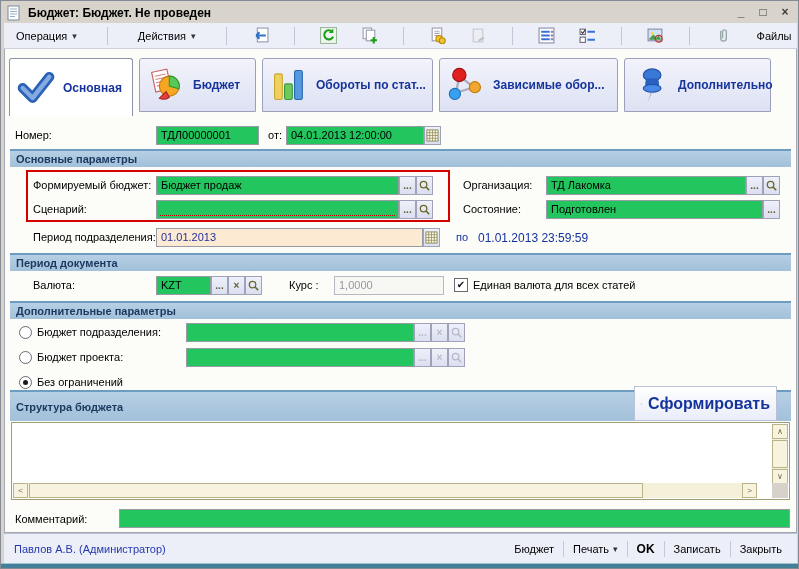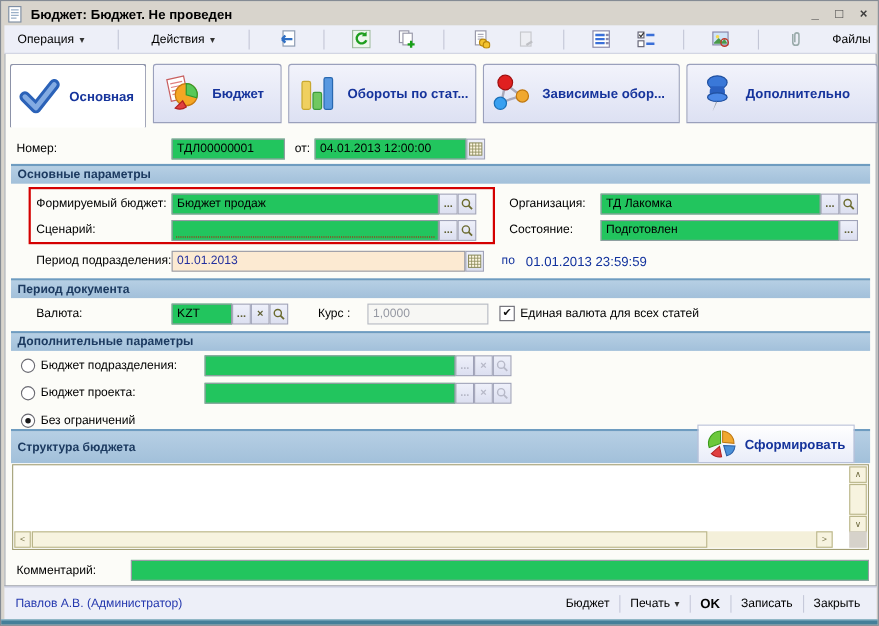--- a/index.html
+++ b/index.html
@@ -41,21 +41,21 @@
 .req-underline{position:absolute;left:3px;right:3px;bottom:2px;border-bottom:1px dotted #cc0000}
 .redbox{position:absolute;left:25px;top:169px;width:424px;height:52px;border:2px solid #d40000;pointer-events:none;z-index:5}
 .period-fld{background:#fcead2;color:#23309e}
 .kurs-fld{text-align:left;color:#9598a2;background:#f7f7f4;border-color:#b6b9c2}
 .bold-blue{font-weight:normal;color:#13339e}
 .cb{position:absolute;width:14px;height:14px;background:#fff;border:1px solid #6a6a72;font-size:10px;line-height:12px;text-align:center;color:#111}
 .radio{position:absolute;width:13px;height:13px;border:1px solid #6a6a72;border-radius:50%;background:#fff}
 .radio.sel::after{content:"";position:absolute;left:3px;top:3px;width:5px;height:5px;border-radius:50%;background:#1a1a1a}
 
 .gen-btn{position:absolute;left:633px;top:385px;width:143px;height:35px;background:linear-gradient(#ffffff,#e9edf9);border:1px solid #b9c1d9;display:flex;align-items:center;gap:6px;padding:0 6px;z-index:6}
-.gen-label{font-weight:bold;color:#15339b;font-size:12px}
+.gen-label{font-weight:bold;color:#15339b;font-size:16px}
 .panel{position:absolute;left:10px;top:421px;width:779px;height:78px;background:#fff;border:1px solid #a29e74}
 .vscroll{position:absolute;right:1px;top:1px;width:16px;height:60px;display:flex;flex-direction:column;background:#f4f0da}
 .hscroll{position:absolute;left:1px;bottom:1px;height:15px;width:744px;display:flex;background:#f4f0da}
 .scr-btn{background:#f7f3df;border:1px solid #b9b589;color:#6e6a3e;font-size:8px;line-height:1;display:flex;align-items:center;justify-content:center;flex:0 0 auto}
 .vscroll .scr-btn{height:15px;width:16px}
 .hscroll .scr-btn{width:15px;height:15px}
 .scr-thumb{background:#f7f3df;border:1px solid #b9b589}
 .vscroll .scr-thumb{flex:1;margin:1px 0}
 .hscroll .scr-thumb{width:614px;margin:0 1px}
 .hscroll .scr-track{flex:1}
@@ -234,21 +234,21 @@
       <span class="tab-ico">
         <svg viewBox="0 0 36 36" width="40" height="40">
             <path d="M12 10L9 25M12 10l13 10M9 25l16-5" stroke="#aab" stroke-width="2" fill="none"></path>
             <circle cx="12" cy="9" r="6" fill="#e02020" stroke="#a01010"></circle>
             <circle cx="8" cy="26" r="5" fill="#38a0f0" stroke="#1a70b8"></circle>
             <circle cx="26" cy="20" r="5" fill="#f0a830" stroke="#c07810"></circle>
           </svg>
       </span>
       <span class="tab-label">Зависимые обор...</span>
     </div>
-    <div class="tab" style="width:174px">
+    <div class="tab" style="width:147px">
       <span class="tab-ico">
         <svg viewBox="0 0 36 36" width="40" height="40">
             <ellipse cx="19" cy="9" rx="8" ry="5.5" fill="#3a78d8" stroke="#2050a0"></ellipse>
             <path d="M14 12q-3 6 1 9h8q4-3 1-9z" fill="#2a60c0"></path>
             <ellipse cx="19" cy="21" rx="8" ry="3.5" fill="#4a88e8" stroke="#2050a0"></ellipse>
             <path d="M18 24.5L15 33l3.8-8z" fill="#9aa0a8"></path>
           </svg>
       </span>
       <span class="tab-label">Дополнительно</span>
     </div>

